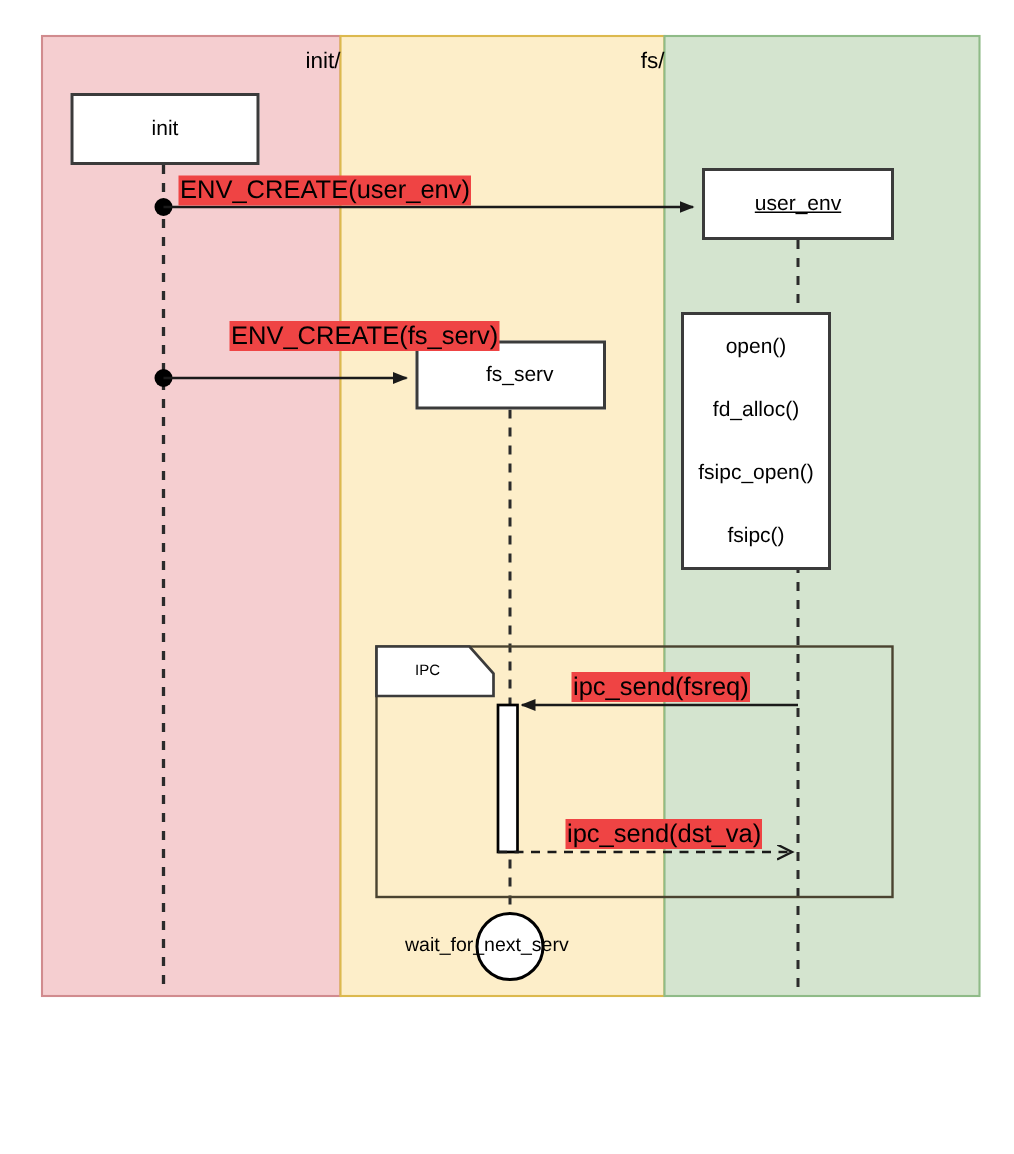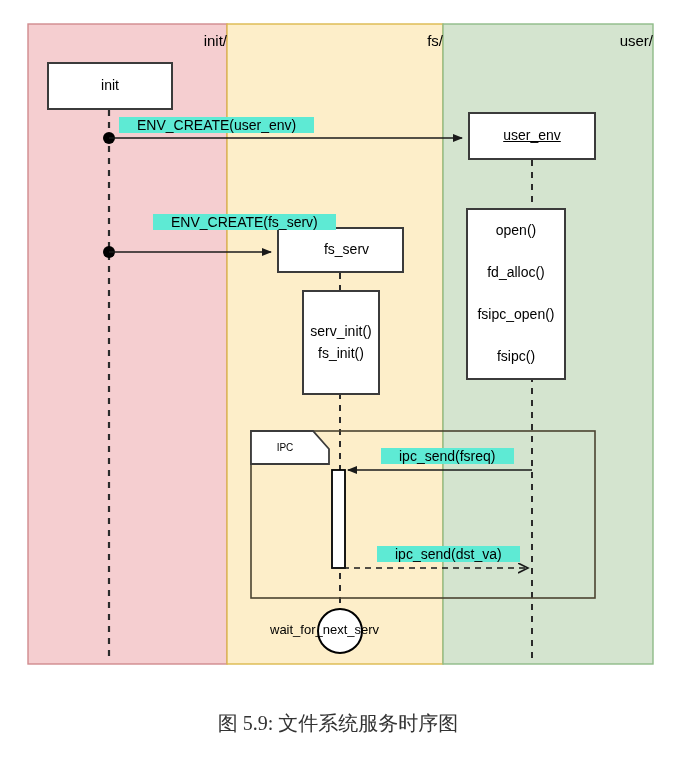--- a/index.html
+++ b/index.html
@@ -44,25 +44,25 @@
     display: flex;
     flex-direction: column;
     align-items: center;
     justify-content: center;
     font-size: 14px;
     color: #000;
   }
   .box .line { line-height: 1.55; }
   .msg-label {
     position: absolute;
-    font-size: 14px;
+    font-size: 17px;
     color: #000;
-    background: #5eead4;
+    background: #ef4444;
     white-space: nowrap;
-    padding: 0 18px;
+    padding: 0 1px;
   }
   .frag-label {
     position: absolute;
     font-size: 10px;
     color: #000;
     display: flex;
     align-items: center;
     justify-content: center;
   }
   .plain-label {
@@ -111,50 +111,44 @@
 
     <line x1="532" y1="470" x2="348" y2="470" stroke="#1a1a1a" stroke-width="1.7" marker-end="url(#arrow-solid-left)"></line>
 
     <line x1="332" y1="568" x2="528" y2="568" stroke="#1a1a1a" stroke-width="1.7" stroke-dasharray="6,5" marker-end="url(#arrow-open)"></line>
 
     <circle cx="340" cy="631" r="22" fill="#ffffff" stroke="#000000" stroke-width="2"></circle>
   </svg>
 
   <div class="col-label" style="left:28px;top:32px;width:199px;">init/</div>
   <div class="col-label" style="left:227px;top:32px;width:216px;">fs/</div>
-  <div class="col-label" style="left:443px;top:32px;width:210px;">user/</div>
 
   <div class="box" style="left:47px;top:62px;width:126px;height:48px;">
     <span class="line">init</span>
   </div>
 
   <div class="box" style="left:277px;top:227px;width:127px;height:46px;padding-left:12px;">
     <span class="line">fs_serv</span>
   </div>
 
   <div class="box" style="left:468px;top:112px;width:128px;height:48px;text-decoration:underline;">
     <span class="line">user_env</span>
   </div>
 
-  <div class="box" style="left:302px;top:290px;width:78px;height:105px;">
-    <span class="line">serv_init()</span>
-    <span class="line">fs_init()</span>
-  </div>
 
-  <div class="box" style="left:466px;top:208px;width:100px;height:172px;justify-content:space-around;">
+  <div class="box" style="left:454px;top:208px;width:100px;height:172px;justify-content:space-around;">
     <span class="line">open()</span>
     <span class="line">fd_alloc()</span>
     <span class="line">fsipc_open()</span>
     <span class="line">fsipc()</span>
   </div>
 
   <div class="msg-label" style="left:119px;top:117px;">ENV_CREATE(user_env)</div>
   <div class="msg-label" style="left:119px;top:214px;margin-left:34px;">ENV_CREATE(fs_serv)</div>
   <div class="msg-label" style="left:381px;top:448px;">ipc_send(fsreq)</div>
   <div class="msg-label" style="left:377px;top:546px;">ipc_send(dst_va)</div>
 
   <div class="frag-label" style="left:251px;top:431px;width:68px;height:33px;">IPC</div>
 
   <div class="plain-label" style="left:270px;top:622px;">wait_for_next_serv</div>
 
-  <div class="caption">图 5.9: 文件系统服务时序图</div>
 
 </div>
 
 </body></html>

